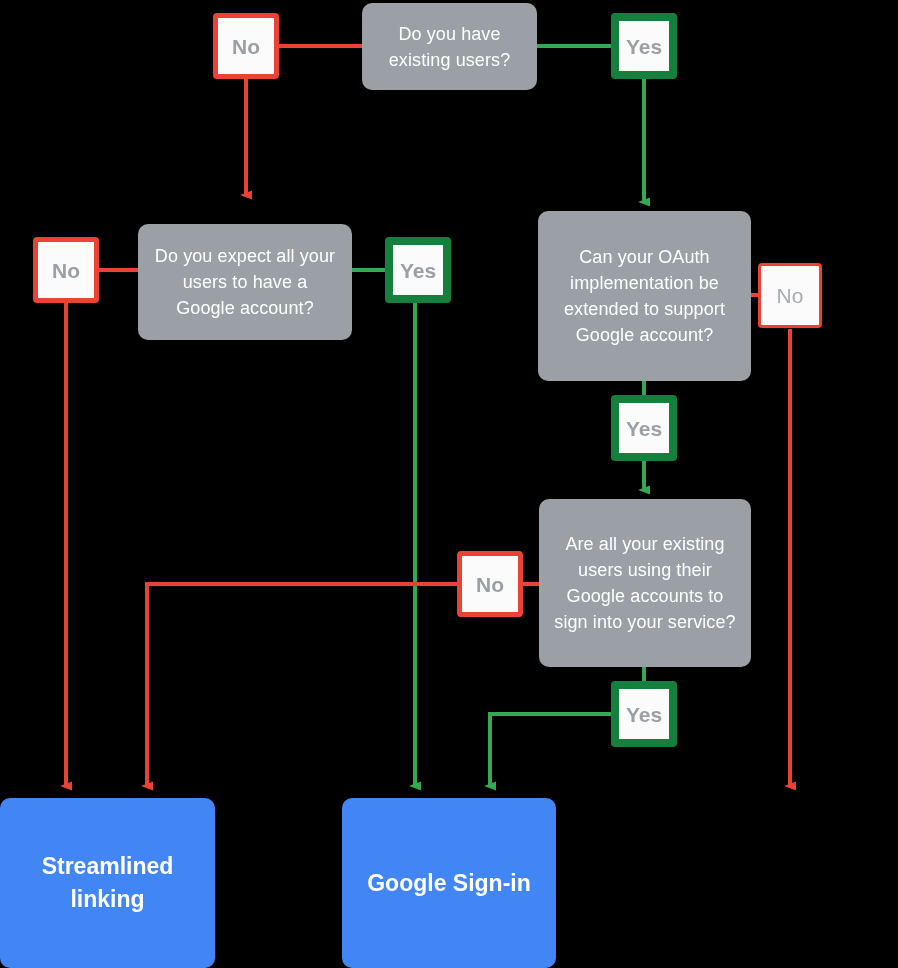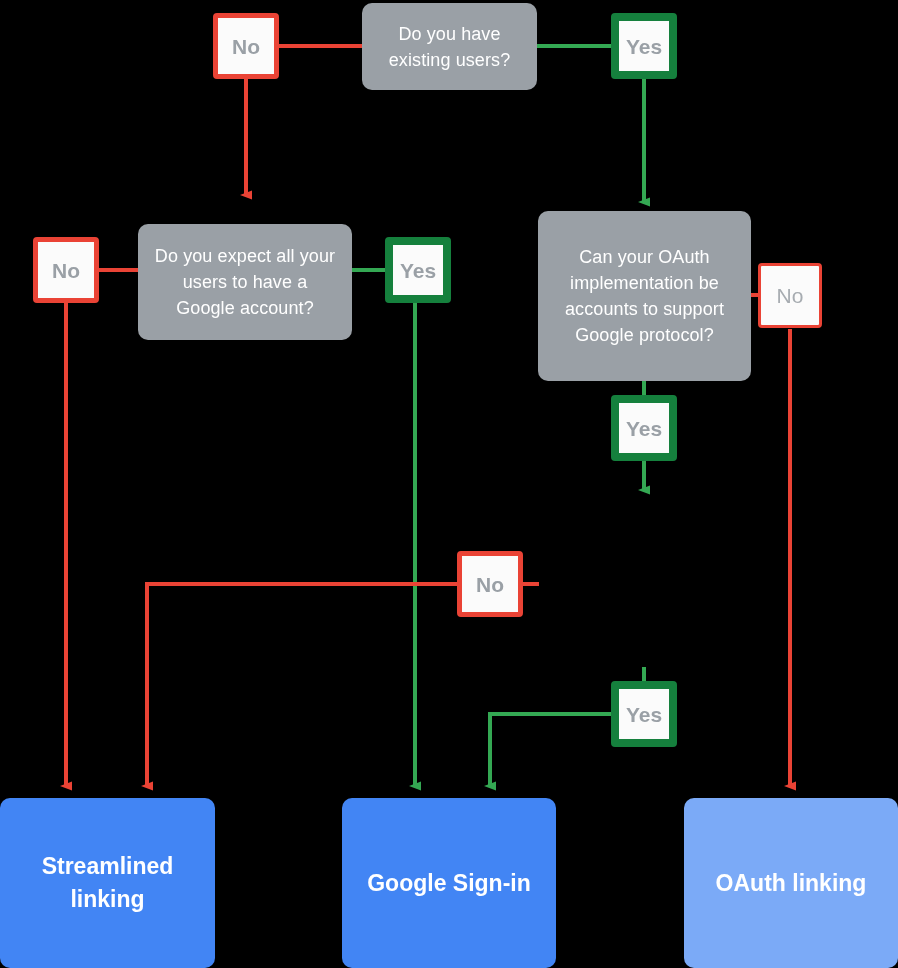--- a/index.html
+++ b/index.html
@@ -138,22 +138,23 @@
       <path d="M644,667 L644,681" stroke="#34a853"></path>
 
       <path d="M611,714 L490,714 L490,786" stroke="#34a853" marker-end="url(#arrow-green)"></path>
     </g>
   </svg>
 
   <div class="q-node" style="left:362px; top:3px; width:175px; height:87px;">Do you have existing users?</div>
 
   <div class="q-node" style="left:138px; top:212px; width:214px; height:116px;margin-top:12px;">Do you expect all your users to have a Google account?</div>
 
-  <div class="q-node" style="left:538px; top:211px; width:213px; height:170px;">Can your OAuth implementation be accounts to support Google protocol?</div>
+  <div class="q-node" style="left:538px; top:211px; width:213px; height:170px;">Can your OAuth implementation be extended to support Google account?</div>
 
+  <div class="q-node" style="left:539px; top:499px; width:212px; height:168px;">Are all your existing users using their Google accounts to sign into your service?</div>
 
   <div class="badge no" style="left:213px; top:13px; width:66px; height:66px;">No</div>
 
   <div class="badge yes" style="left:611px; top:13px; width:66px; height:66px;">Yes</div>
 
   <div class="badge no" style="left:33px; top:237px; width:66px; height:66px;">No</div>
 
   <div class="badge yes" style="left:385px; top:237px; width:66px; height:66px;">Yes</div>
 
   <div class="badge no no-thin" style="left:758px; top:263px; width:64px; height:65px;">No</div>
@@ -161,15 +162,14 @@
   <div class="badge yes" style="left:611px; top:395px; width:66px; height:66px;">Yes</div>
 
   <div class="badge no" style="left:457px; top:551px; width:66px; height:66px;">No</div>
 
   <div class="badge yes" style="left:611px; top:681px; width:66px; height:66px;">Yes</div>
 
   <div class="outcome-node" style="left:342px; top:798px; width:214px; height:170px; background:#4285f4;">Google Sign-in</div>
 
   <div class="outcome-node" style="left:0px; top:798px; width:215px; height:170px; background:#4285f4;">Streamlined linking</div>
 
-  <div class="outcome-node" style="left:684px; top:798px; width:214px; height:170px; background:#7baaf7;">OAuth linking</div>
 
 </div>
 
 </body></html>

